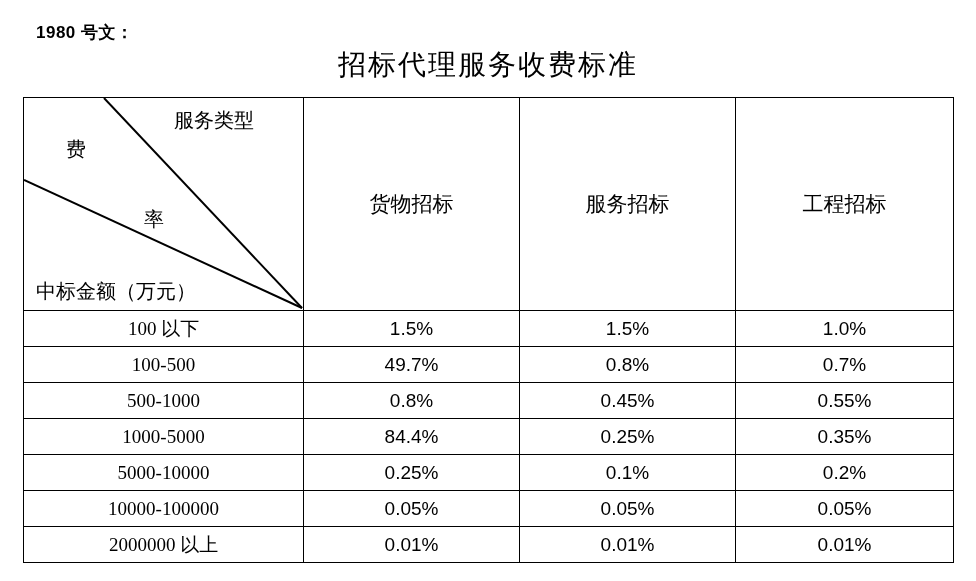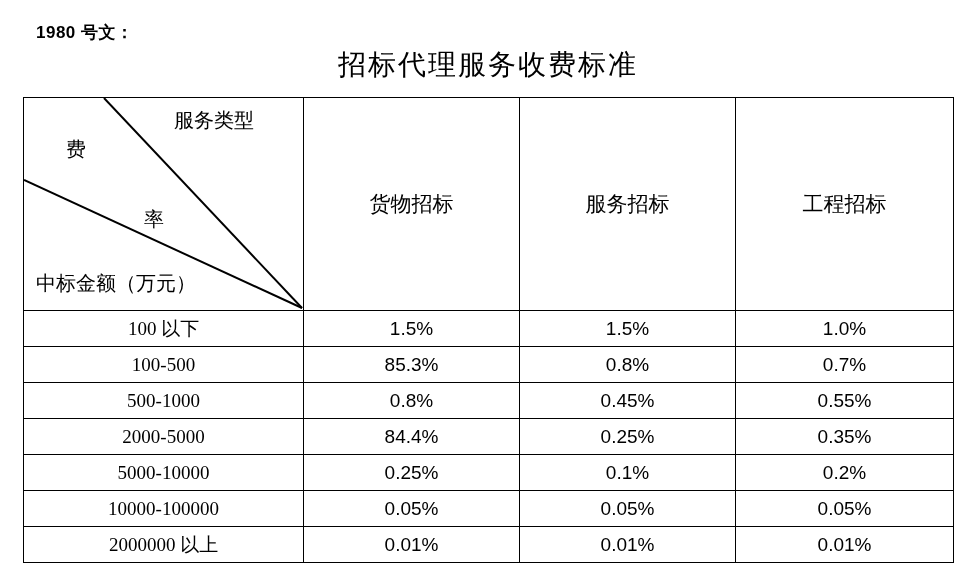--- a/index.html
+++ b/index.html
@@ -100,21 +100,21 @@
   .corner .lbl-fee {
     left: 42px;
     top: 38px;
   }
   .corner .lbl-rate {
     left: 120px;
     top: 108px;
   }
   .corner .lbl-amount {
     left: 12px;
-    top: 172px;
+    top: 180px;
     font-size: 20px;
   }
   .v-stack {
     display: inline-block;
     width: 22px;
     text-align: center;
     line-height: 1.5;
   }
 </style>
 </head>
@@ -152,32 +152,32 @@
         </tr>
 
         <tr>
           <td class="col-label">100 以下</td>
           <td>1.5%</td>
           <td>1.5%</td>
           <td>1.0%</td>
         </tr>
         <tr>
           <td class="col-label">100-500</td>
-          <td>85.3%</td>
+          <td>49.7%</td>
           <td>0.8%</td>
           <td>0.7%</td>
         </tr>
         <tr>
           <td class="col-label">500-1000</td>
           <td>0.8%</td>
           <td>0.45%</td>
           <td>0.55%</td>
         </tr>
         <tr>
-          <td class="col-label">2000-5000</td>
+          <td class="col-label">1000-5000</td>
           <td>84.4%</td>
           <td>0.25%</td>
           <td>0.35%</td>
         </tr>
         <tr>
           <td class="col-label">5000-10000</td>
           <td>0.25%</td>
           <td>0.1%</td>
           <td>0.2%</td>
         </tr>

